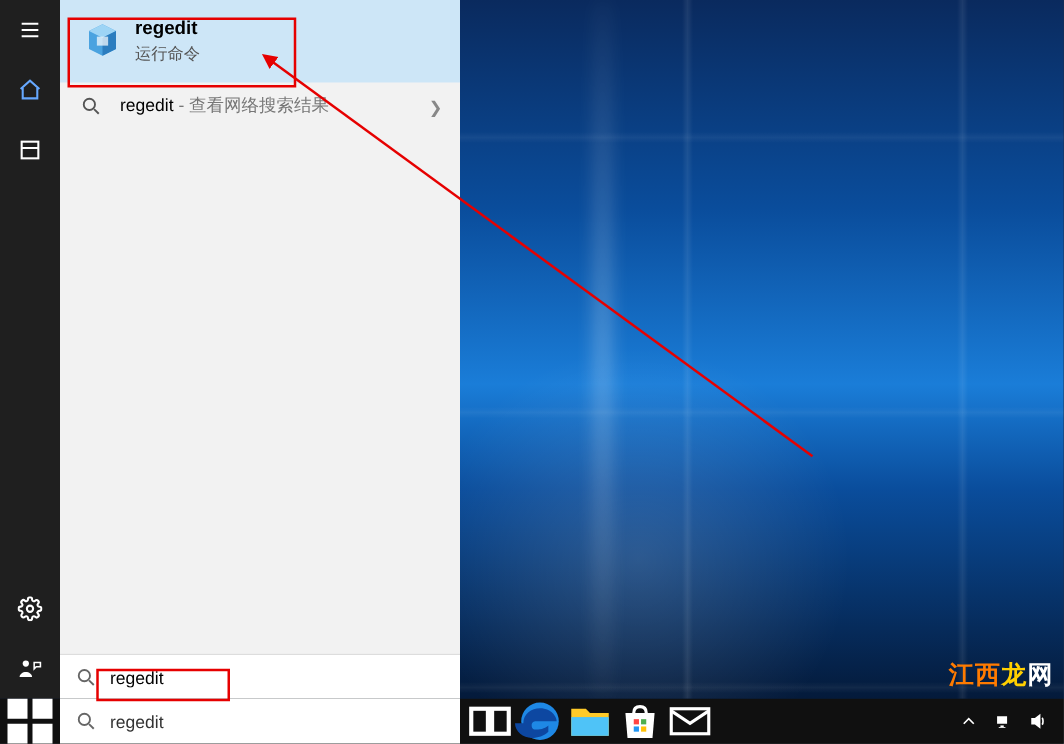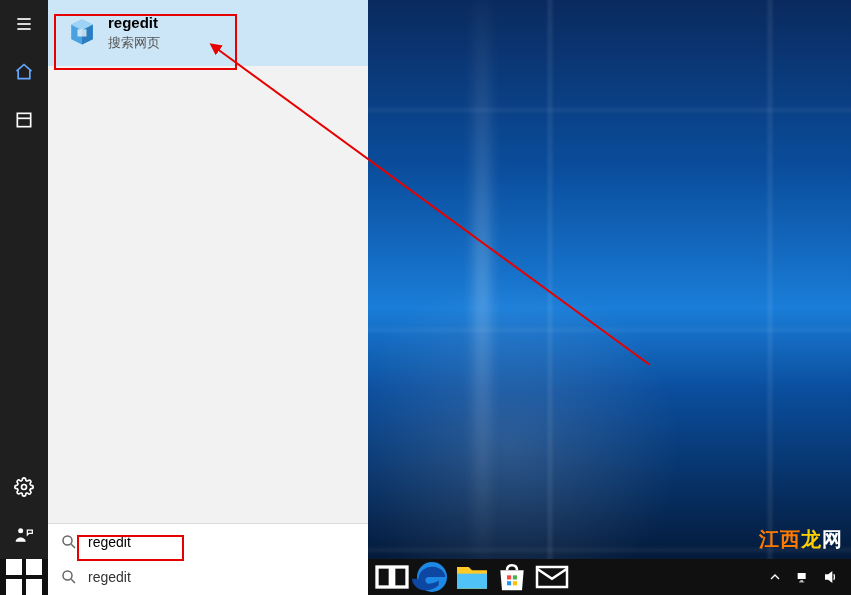--- a/index.html
+++ b/index.html
@@ -142,21 +142,31 @@
       <svg viewBox="0 0 40 40">
           <g>
             <path d="M8 12 L20 6 L32 12 L32 28 L20 34 L8 28 Z" fill="#4aa3e0"></path>
             <path d="M20 6 L32 12 L20 18 L8 12 Z" fill="#9dd4f5"></path>
             <path d="M20 18 L32 12 L32 28 L20 34 Z" fill="#2b7dbf"></path>
             <rect x="15" y="17" width="10" height="8" fill="#fff" opacity="0.7"></rect>
           </g>
         </svg>
     </div>
     <div class="title">regedit</div>
-    <div class="sub">搜索网页</div>
+    <div class="sub">运行命令</div>
+  </div>
+  <div class="web-result">
+    <span class="si">
+      <svg viewBox="0 0 24 24" fill="none" stroke="#555" stroke-width="2">
+          <circle cx="10" cy="10" r="6"></circle>
+          <line x1="15" y1="15" x2="20" y2="20"></line>
+        </svg>
+    </span>
+    <span class="q">regedit</span><span class="hint"> - 查看网络搜索结果</span>
+    <span class="chev">❯</span>
   </div>
 
   <div class="search-row">
     <span class="si">
       <svg viewBox="0 0 24 24" fill="none" stroke="#666" stroke-width="2">
           <circle cx="10" cy="10" r="6"></circle>
           <line x1="15" y1="15" x2="20" y2="20"></line>
         </svg>
     </span>
     <input class="inp" value="regedit" style="">

